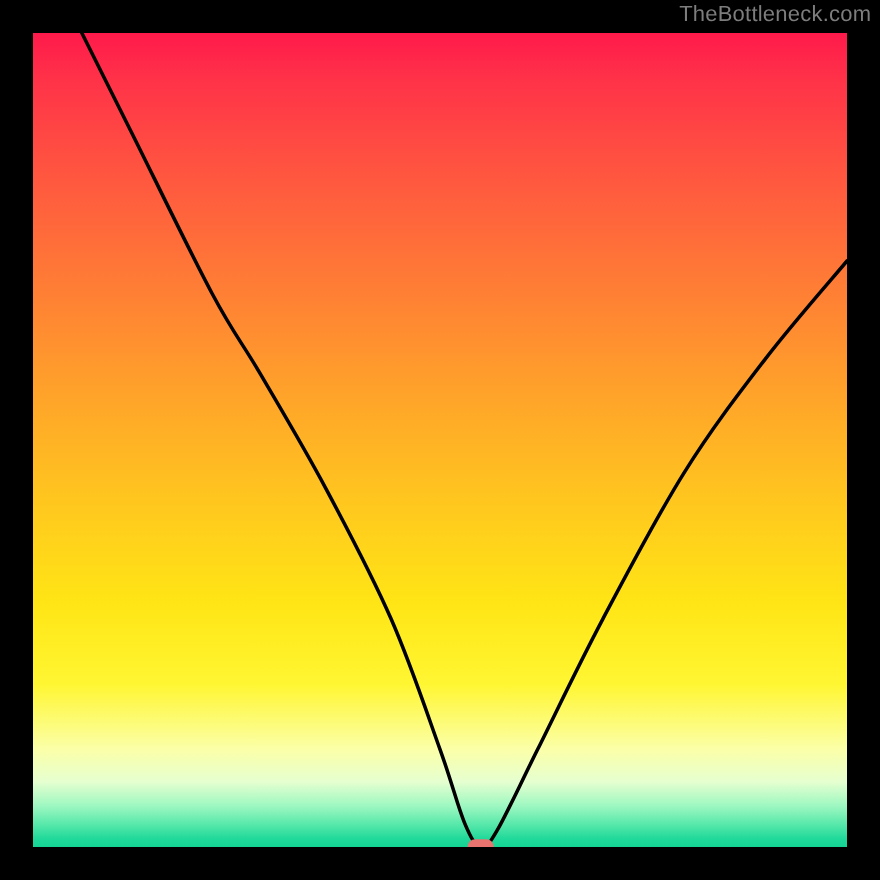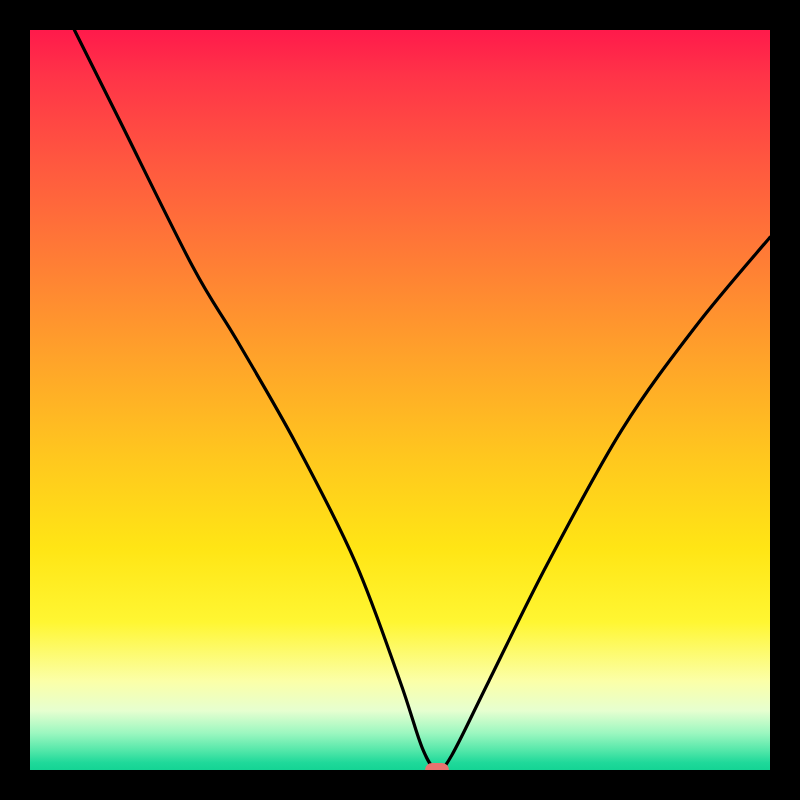--- a/index.html
+++ b/index.html
@@ -68,20 +68,21 @@
     border-radius: 7px;
     background: #e8736f;
     transform: translate(-50%, -50%);
   }
 </style>
 </head>
 <body>
 
 <div class="frame">
 
+  <div class="watermark">TheBottleneck.com</div>
 
   <div class="plot-area">
     <div class="gradient"></div>
 
     <svg class="curve" viewBox="0 0 740 740" preserveAspectRatio="none">
       <path id="curve-path" d="M 44.40 0.00 C 51.80 14.80, 69.07 49.33, 88.80 88.80 C 108.53 128.27, 143.07 199.80, 162.80 236.80 C 182.53 273.80, 189.93 281.20, 207.20 310.80 C 224.47 340.40, 246.67 377.40, 266.40 414.40 C 286.13 451.40, 308.33 493.33, 325.60 532.80 C 342.87 572.27, 358.90 620.37, 370.00 651.20 C 381.10 682.03, 386.03 703.00, 392.20 717.80 C 398.37 732.60, 402.07 738.77, 407.00 740.00 C 411.93 741.23, 413.17 740.00, 421.80 725.20 C 430.43 710.40, 442.77 683.27, 458.80 651.20 C 474.83 619.13, 495.80 574.73, 518.00 532.80 C 540.20 490.87, 567.33 439.07, 592.00 399.60 C 616.67 360.13, 641.33 328.07, 666.00 296.00 C 690.67 263.93, 727.67 222.00, 740.00 207.20" fill="none" stroke="#000" stroke-width="3.2" stroke-linecap="round" stroke-linejoin="round"></path>
     </svg>
 
     <div id="min-marker" class="marker" style="left: 407px; top: 740px;"></div>
   </div>

